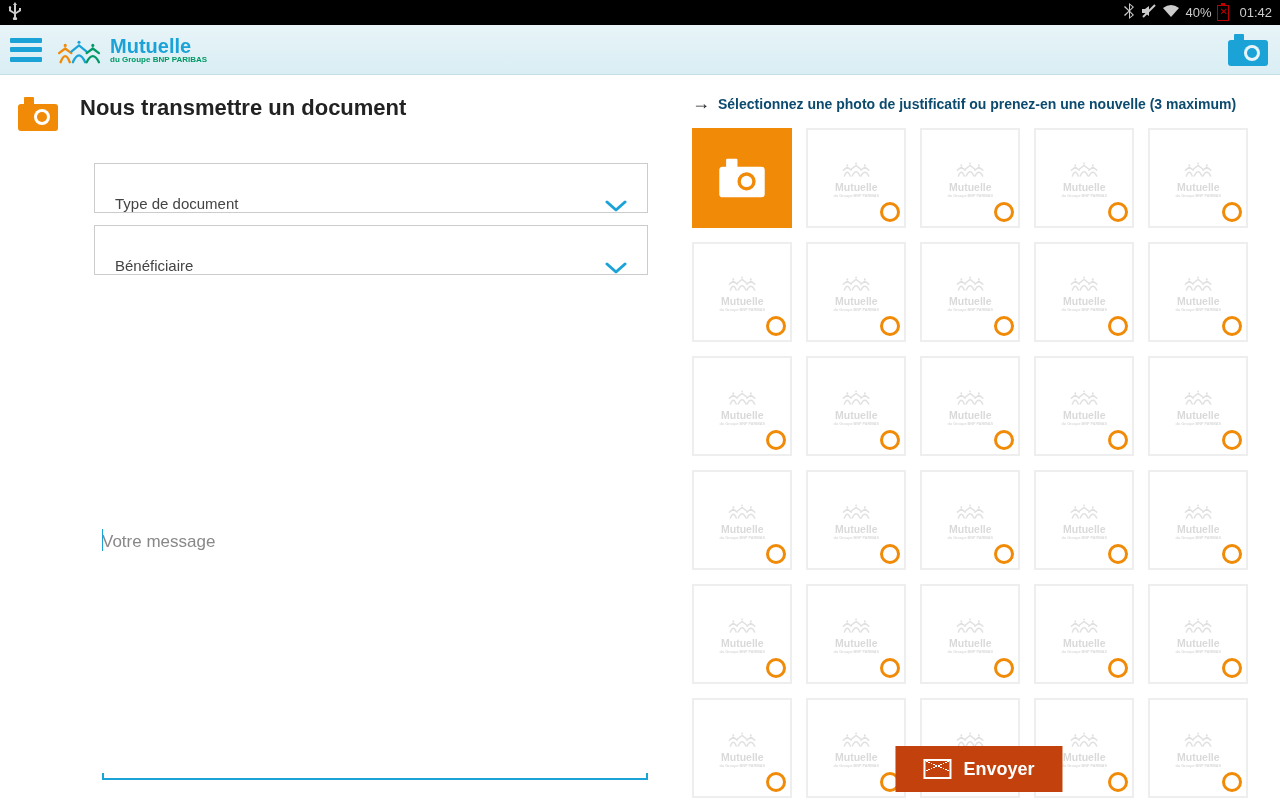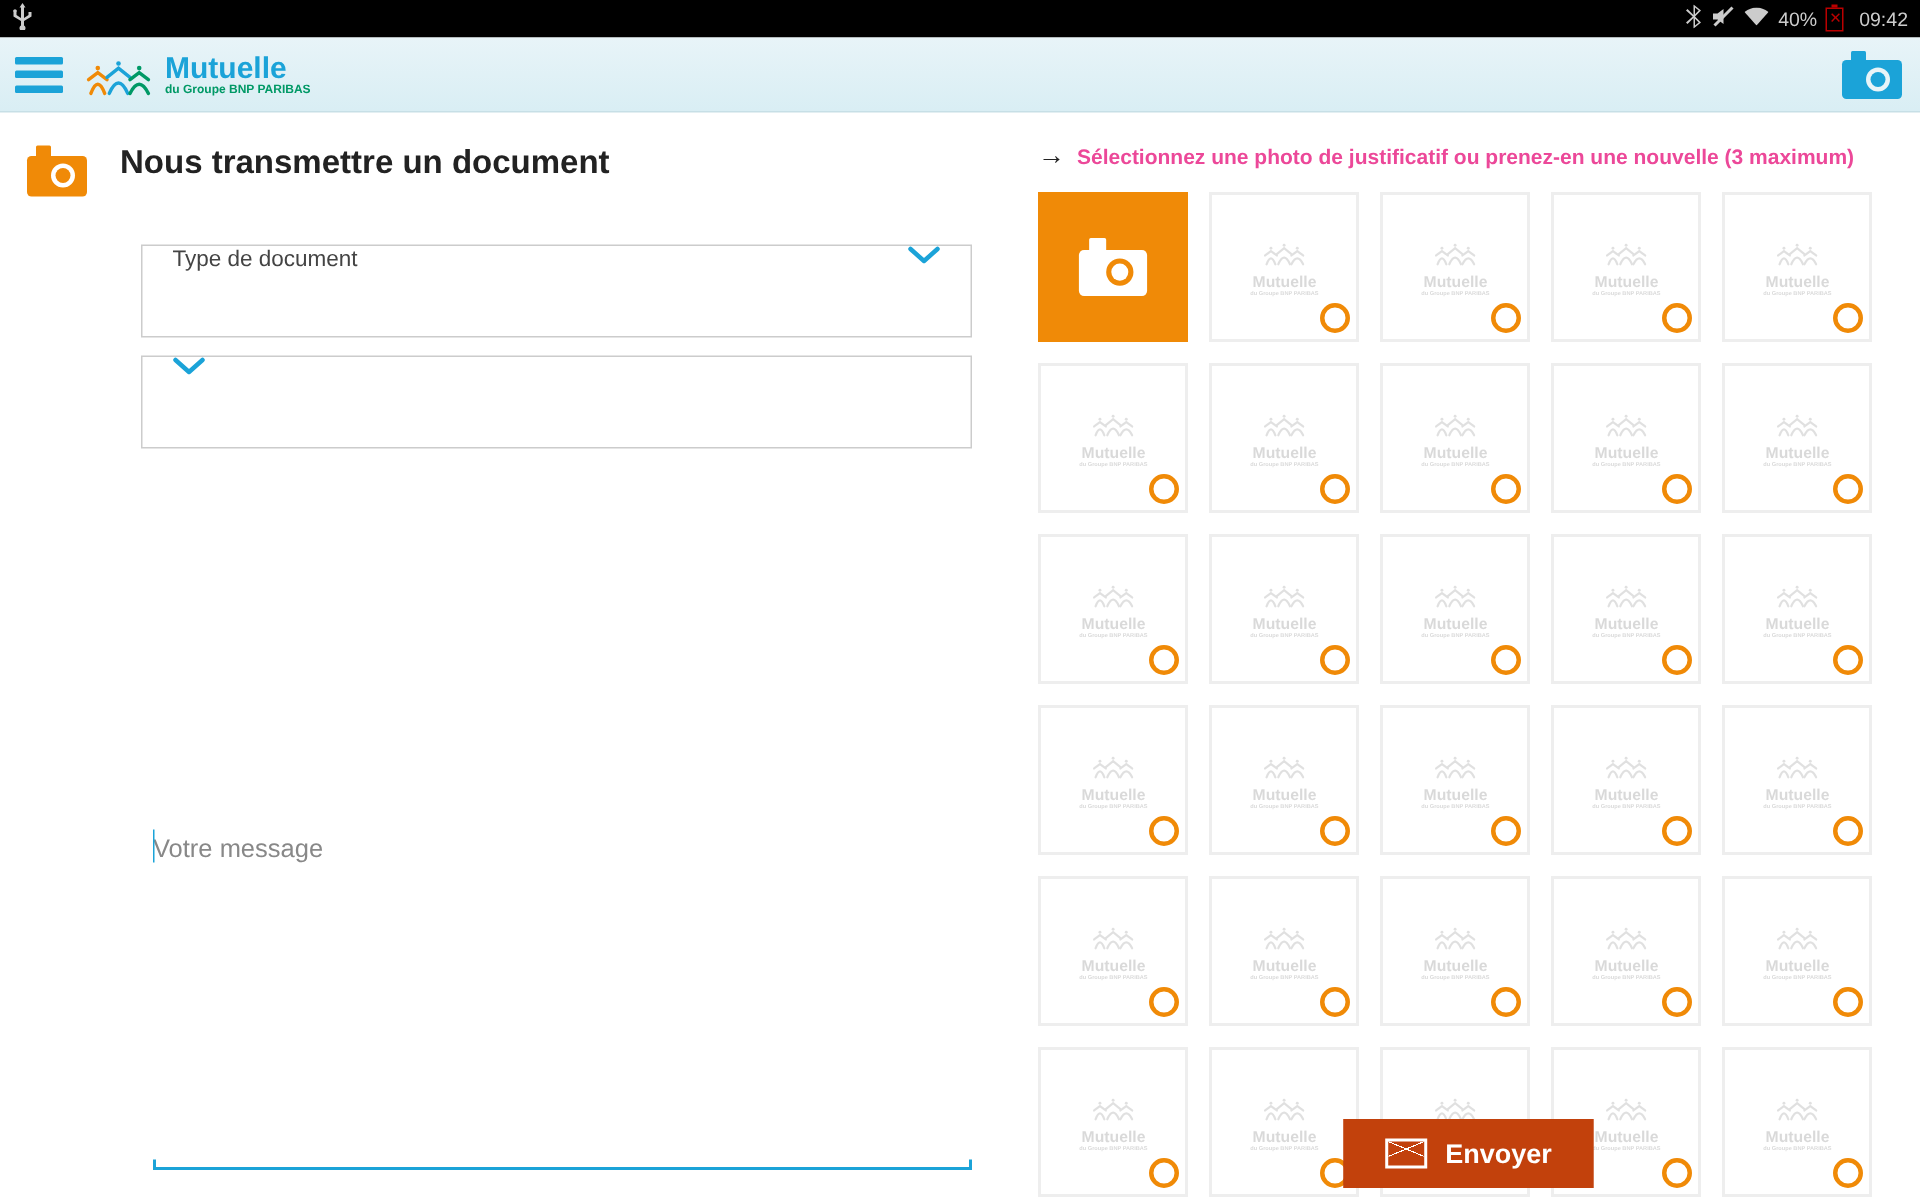--- a/index.html
+++ b/index.html
@@ -22,37 +22,37 @@
   .logo-text-main { color: #1ba3d8; font-weight: bold; font-size: 20px; line-height: 1; }
   .logo-text-sub { color: #009966; font-size: 8px; font-weight: bold; line-height: 1; }
   .header-cam { margin-left: auto; width: 44px; height: 36px; cursor: pointer; }
   
   .content { display: flex; height: 725px; }
   .left-pane { width: 678px; padding: 20px 16px; display: flex; flex-direction: column; }
   .left-title-row { display: flex; align-items: flex-start; gap: 20px; margin-bottom: 30px; }
   .title-cam-icon { width: 44px; height: 38px; }
   .page-title { font-size: 22px; font-weight: bold; color: #222; }
   
-  .dropdown { margin-left: 78px; margin-right: 14px; border: 1px solid #ccc; height: 62px; display: flex; align-items: flex-start; padding: 0 20px; margin-bottom: 12px; cursor: pointer; background: #fff; }
+  .dropdown { margin-left: 78px; margin-right: 14px; border: 1px solid #ccc; height: 50px; display: flex; align-items: flex-end; padding: 0 20px; margin-bottom: 12px; cursor: pointer; background: #fff; }
   .dropdown-label { flex: 1; color: #444; font-size: 15px; }
   .chevron { width: 22px; height: 12px; }
   
   .message-wrap { margin-left: 86px; margin-right: 14px; margin-top: 240px; position: relative; }
   .message-input { width: 100%; border: none; outline: none; font-size: 17px; color: #be185d; height: 30px; }
   .message-input::placeholder { color: #888; }
   .cursor-line { position: absolute; left: 0; top: 2px; width: 1px; height: 22px; background: #1ba3d8; }
   .underline { margin-left: 86px; margin-right: 14px; height: 2px; background: #1ba3d8; position: relative; margin-top: auto; }
   .underline::before, .underline::after { content: ""; position: absolute; top: -5px; width: 2px; height: 7px; background: #1ba3d8; }
   .underline::before { left: 0; }
   .underline::after { right: 0; }
   
   .right-pane { flex: 1; padding: 18px 14px 0 14px; display: flex; flex-direction: column; position: relative; }
   .instruction-row { display: flex; align-items: center; gap: 8px; margin-bottom: 14px; }
   .arrow-right-icon { font-size: 18px; color: #222; font-weight: bold; }
-  .instruction-text { font-size: 14px; font-weight: bold; color: #ec4899; }
+  .instruction-text { font-size: 14px; font-weight: bold; color: #0c4a6e; }
   
   .grid { display: grid; grid-template-columns: repeat(5, 100px); gap: 14px; }
   .tile { width: 100px; height: 100px; background: #fff; border: 2px solid #eee; position: relative; cursor: pointer; display: flex; align-items: center; justify-content: center; }
   .tile.capture { background: #f08a07; border-color: #f08a07; }
   .tile-circle { position: absolute; bottom: 4px; right: 4px; width: 20px; height: 20px; border: 3px solid #f08a07; border-radius: 50%; background: #fff; }
   .placeholder-logo { opacity: 0.22; transform: scale(0.75); text-align: center; }
   .placeholder-logo .pl-main { color: #555; font-weight: bold; font-size: 14px; }
   .placeholder-logo .pl-sub { color: #555; font-size: 5px; font-weight: bold; }
   
   .send-btn { position: absolute; bottom: 8px; left: 50%; transform: translateX(-50%); background: #c2410c; color: #fff; border: none; height: 46px; padding: 0 28px; font-size: 18px; font-weight: bold; display: flex; align-items: center; gap: 12px; cursor: pointer; }
@@ -80,21 +80,21 @@
           <line x1="2" y1="13" x2="14" y2="1" stroke="#ccc" stroke-width="2"></line>
         </svg>
     </span>
     <span>
       <svg width="16" height="12" viewBox="0 0 16 12">
           <path d="M8 12 L0 3 Q8 -3 16 3 Z" fill="#ccc"></path>
         </svg>
     </span>
     <span>40%</span>
     <span class="batt-icon"></span>
-    <span class="clock">09:42</span>
+    <span class="clock">01:42</span>
   </div>
 </div>
 
 <div class="app-header">
   <div class="hamburger">
       <div></div>
       <div></div>
       <div></div>
     </div>
   <div class="logo-block">
@@ -141,20 +141,21 @@
     </div>
 
     <div class="dropdown">
       <div class="dropdown-label">Type de document</div>
       <svg class="chevron" viewBox="0 0 22 12">
           <path d="M2 2 L11 10 L20 2" stroke="#1ba3d8" stroke-width="3" fill="none" stroke-linecap="round" stroke-linejoin="round"></path>
         </svg>
     </div>
 
     <div class="dropdown">
+      <div class="dropdown-label">Bénéficiaire</div>
       <svg class="chevron" viewBox="0 0 22 12">
           <path d="M2 2 L11 10 L20 2" stroke="#1ba3d8" stroke-width="3" fill="none" stroke-linecap="round" stroke-linejoin="round"></path>
         </svg>
     </div>
 
     <div class="message-wrap">
       <div class="cursor-line"></div>
       <input class="message-input" placeholder="Votre message" style="">
     </div>
     <div class="underline"></div>

